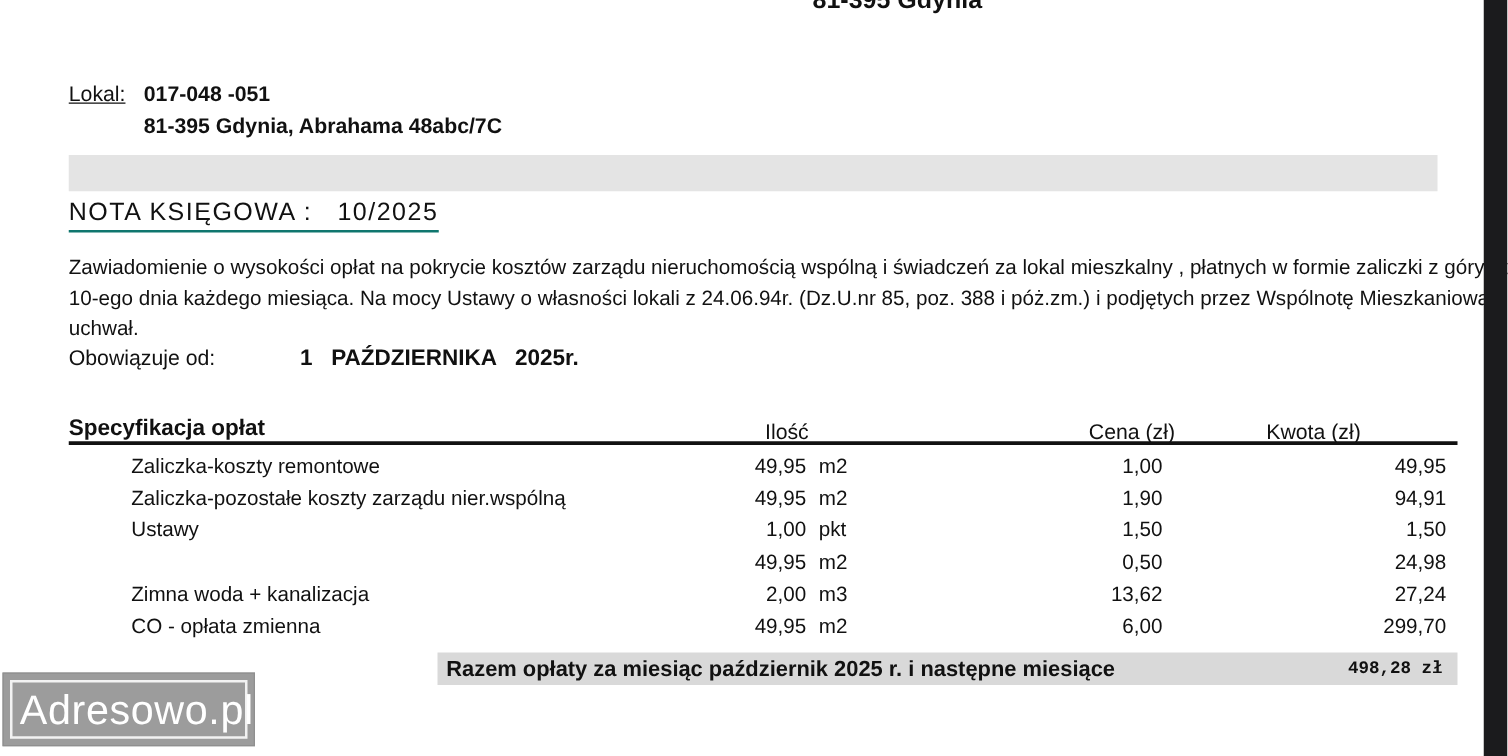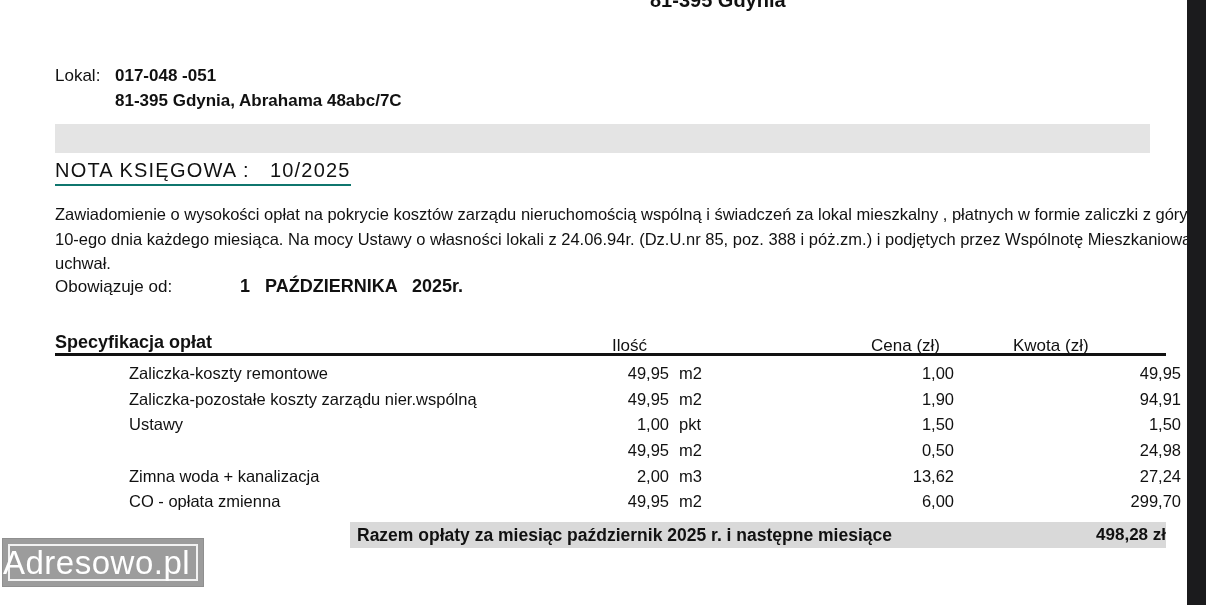--- a/index.html
+++ b/index.html
@@ -15,21 +15,21 @@
   .abs { position: absolute; }
 
   
   .top-clip {
     left: 650px; top: -11px;
     font-size: 20px; font-weight: bold;
     white-space: pre;
   }
 
   
-  .lokal-label { left: 55px; top: 66px; font-size: 17px; }
+  .lokal-label { left: 55px; top: 66px; font-size: 17px; text-decoration: underline; }
   .lokal-code  { left: 115px; top: 66px; font-size: 17px; font-weight: bold; }
   .lokal-addr  { left: 115px; top: 91px; font-size: 17px; font-weight: bold; }
 
   
   .gray-bar {
     left: 55px; top: 124px; width: 1095px; height: 29px;
     background: #e4e4e4;
   }
 
   
@@ -50,50 +50,50 @@
   .effective-date  { left: 240px; top: 276px; font-size: 18px; font-weight: bold; white-space: pre; }
 
   
   .spec-title { left: 55px; top: 332px; font-size: 18px; font-weight: bold; }
   .hdr-qty    { left: 612px; top: 336px; font-size: 17px; }
   .hdr-price  { left: 790px; top: 336px; width: 150px; font-size: 17px; text-align: right; }
   .hdr-amount { left: 1013px; top: 336px; width: 150px; font-size: 17px; }
   .hdr-rule   { left: 55px; top: 353px; width: 1111px; height: 3px; background: #111; }
 
   
-  .rows { left: 0; top: 361px; width: 1206px; padding-left: 24px; }
+  .rows { left: 0; top: 361px; width: 1206px; }
   .row  { position: relative; height: 25.65px; }
   .row > span { position: absolute; top: 3px; font-size: 16.5px; white-space: nowrap; }
   .cell-name   { left: 105px; }
   .cell-qty    { left: 545px; width: 100px; text-align: right; }
   .cell-unit   { left: 655px; }
   .cell-price  { left: 830px; width: 100px; text-align: right; }
   .cell-amount { left: 1057px; width: 100px; text-align: right; }
 
   
   .total-bar {
     left: 350px; top: 522px; width: 816px; height: 26px;
     background: #d9d9d9;
     display: flex; align-items: center;
   }
   .total-label {
     margin-left: 7px;
     font-size: 17.5px; font-weight: bold; white-space: nowrap;
   }
   .total-amount {
-    margin-left: auto; margin-right: 0;
-    font-size: 17px; font-weight: bold; white-space: nowrap;
+    margin-left: auto; margin-right: 12px;
+    font-size: 14px; font-weight: bold; white-space: nowrap; font-family: Liberation Mono, monospace;
   }
 
   
   .watermark {
-    left: 2px; top: 538px; width: 202px; height: 49px;
+    left: 2px; top: 538px; width: 202px; height: 59px;
     background: #9c9c9c;
     border: 1px solid #8f8f8f;
-    display: flex; align-items: center; justify-content: flex-start;
+    display: flex; align-items: center; justify-content: flex-end;
   }
   .watermark-inner {
     position: absolute; left: 5px; top: 5px; right: 5px; bottom: 5px;
     border: 2px solid #f2f2f2;
   }
   .watermark-text {
     position: relative;
     color: #ffffff; font-size: 33px; font-weight: 400; letter-spacing: 0.5px;
   }
 

